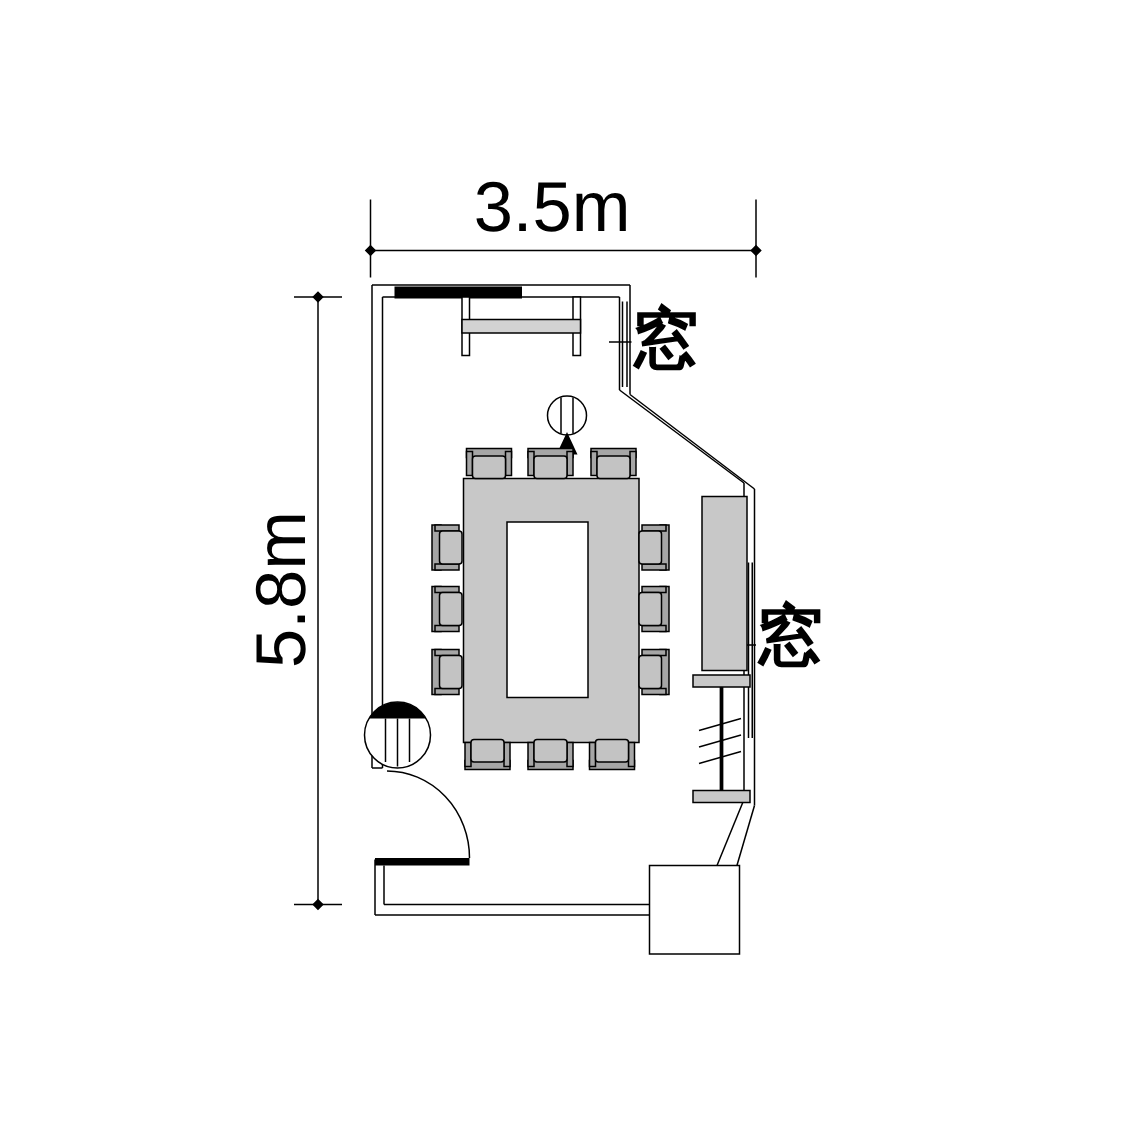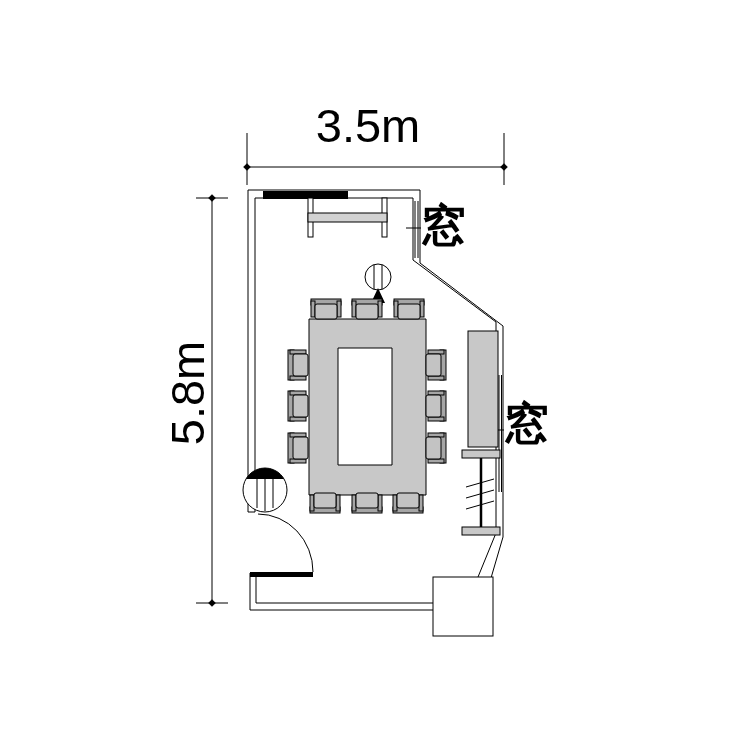--- a/index.html
+++ b/index.html
@@ -6,21 +6,21 @@
   .canvas{
     position:relative;
     width:750px;height:750px;
     background:#fff;
     font-family:"Liberation Sans",sans-serif;
     overflow:hidden;
   }
   .canvas svg{position:absolute;left:0;top:0;}
   .label{position:absolute;color:#000;line-height:1;white-space:nowrap;}
   .dim-label{font-size:47px;font-weight:normal;}
-  .dim-width{left:368px;top:102px;transform:translateX(-50%);}
+  .dim-width{left:368px;top:114px;transform:translateX(-50%);}
   .dim-height{left:187px;top:393px;transform:translate(-50%,-50%) rotate(-90deg);}
   .win-label{font-size:45px;font-weight:bold;}
   .win-top{left:421px;top:203px;}
   .win-right{left:504px;top:401px;}
 </style>
 </head>
 <body>
 
 <div class="canvas">
 

